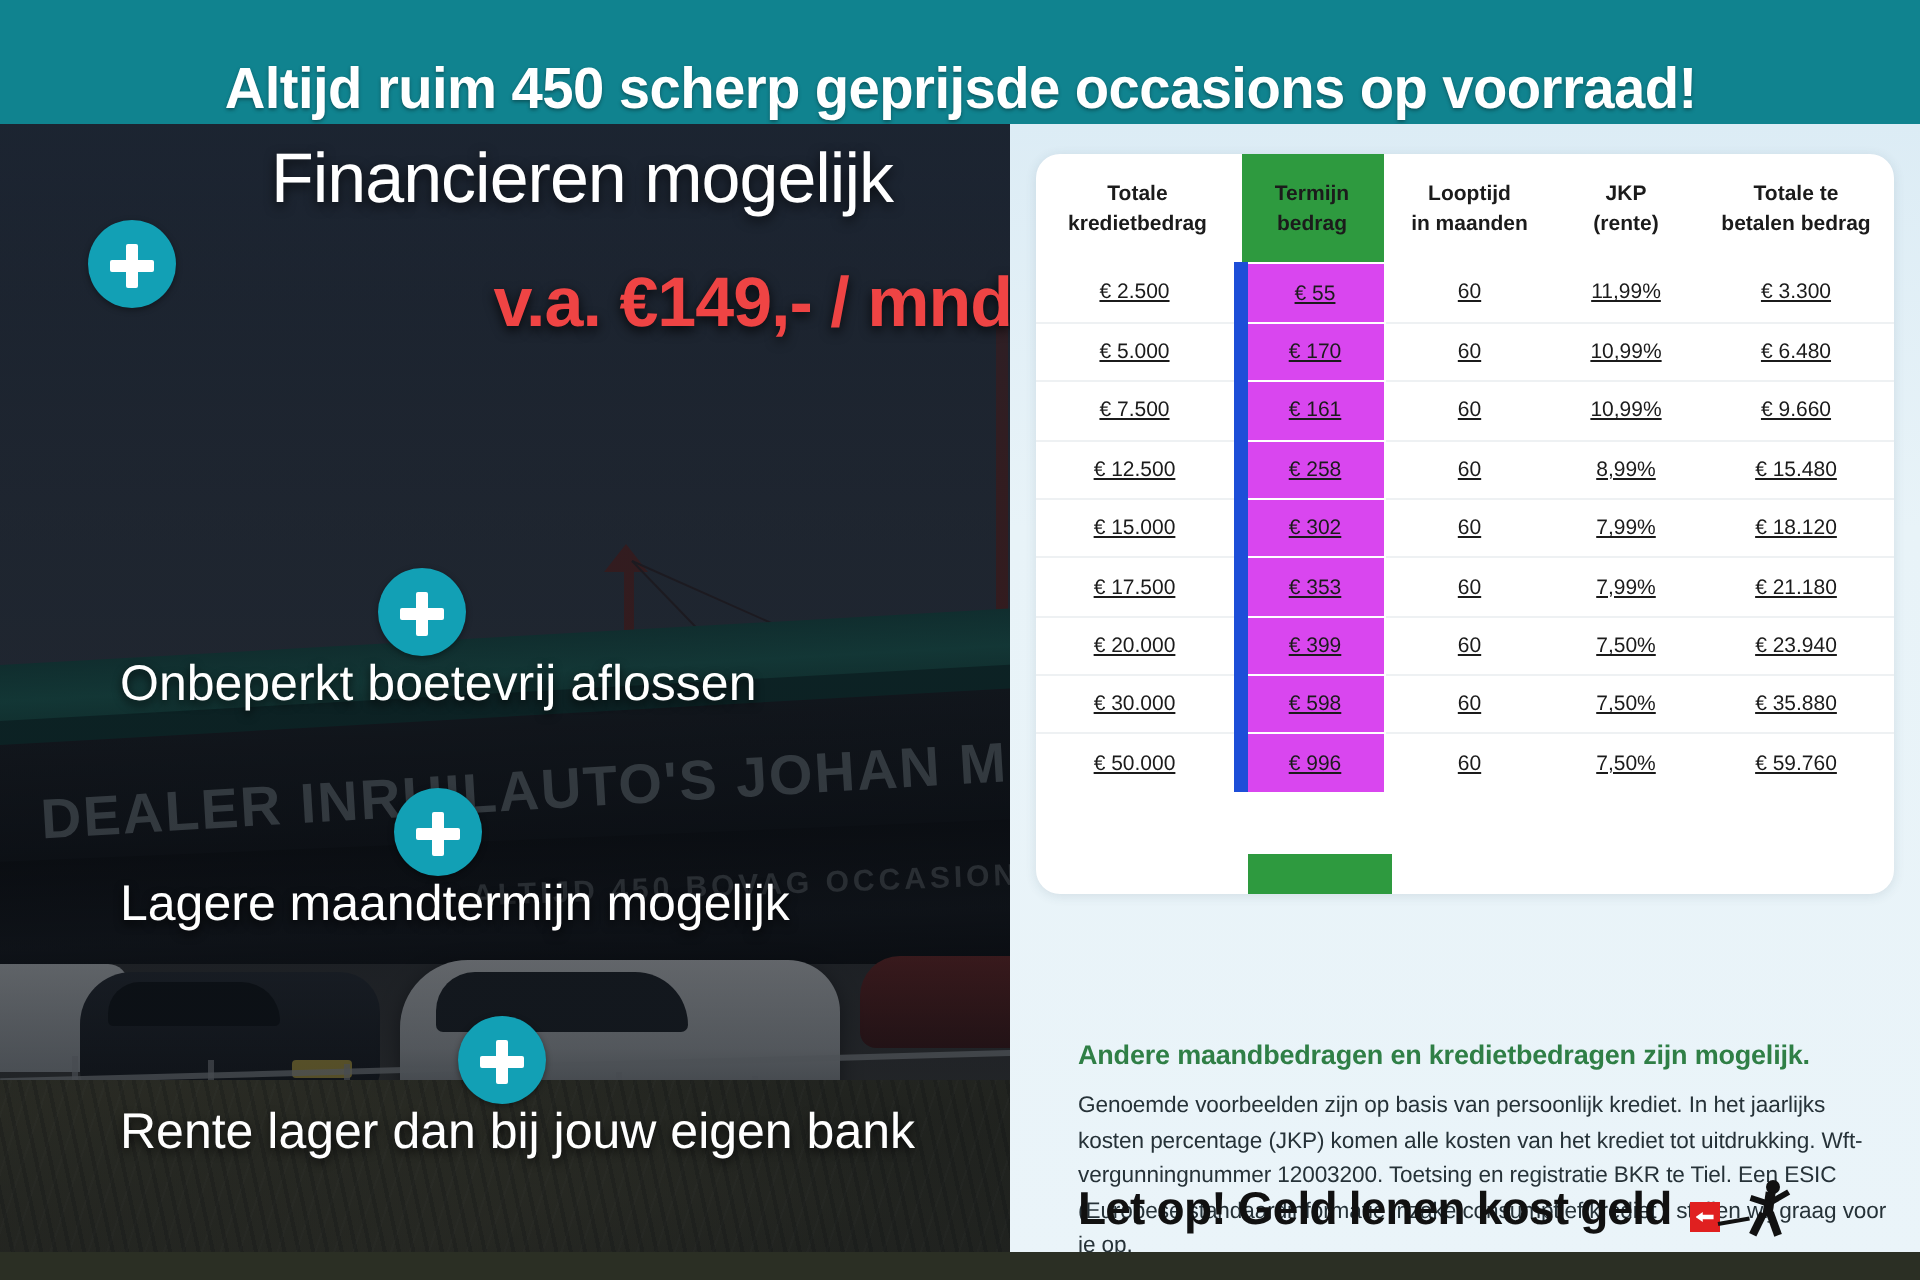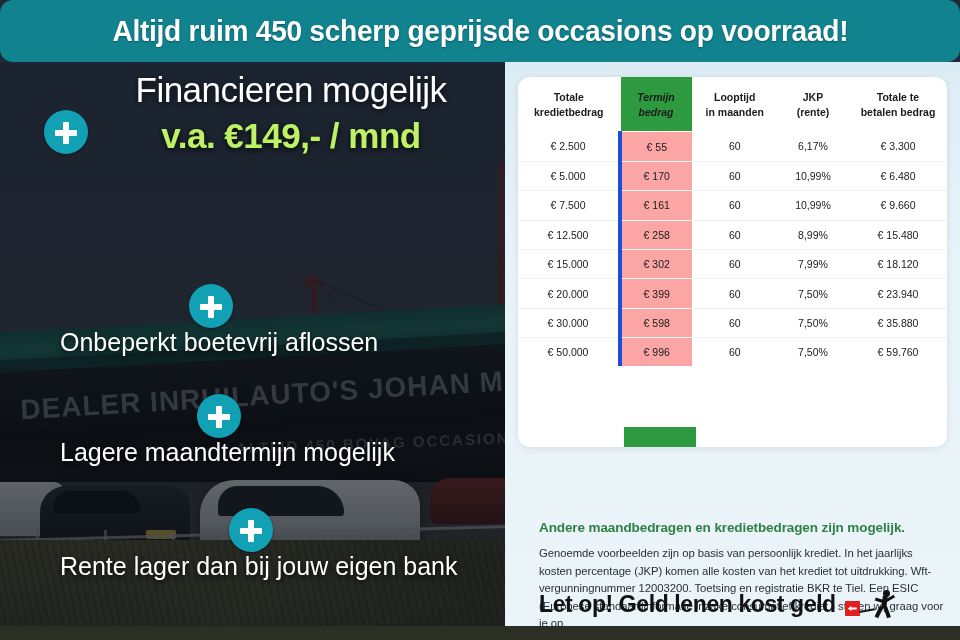--- a/index.html
+++ b/index.html
@@ -9,21 +9,21 @@
     font-family:"Liberation Sans", sans-serif;
     background:#1e2a38;
     position:relative;
   }
   .stage { position:relative; width:960px; height:640px; overflow:hidden; background:#1e2a38; }
 
   
   .banner {
     position:absolute; left:0; top:0; width:960px; height:62px;
     background:#10838f;
-    display:flex; align-items:center; justify-content:center;border-radius:13px;
+    display:flex; align-items:flex-end; justify-content:center;
   }
   .banner-text {
     color:#ffffff;
     font-family:"Liberation Sans", sans-serif;
     font-weight:bold;
     font-size:29px;
     letter-spacing:-0.3px;
     white-space:nowrap;
     text-shadow:0 1px 2px rgba(0,0,0,.35);
     transform:scaleX(0.97);
@@ -164,22 +164,22 @@
     margin-left:16px; color:#ffffff; font-size:25px;
     text-shadow:0 2px 5px rgba(0,0,0,.75);
     white-space:nowrap;
   }
   .headline-wrap { position:absolute; left:76px; top:8px; width:430px; }
   .headline-1 {
     color:#fff; font-size:35px; text-align:center; white-space:nowrap;
     text-shadow:0 2px 6px rgba(0,0,0,.7); letter-spacing:-0.5px;
   }
   .headline-2 {
-    color:#bef264; font-size:35px; font-weight:bold; text-align:center;
-    white-space:nowrap; margin-top:6px;
+    color:#ef4444; font-size:35px; font-weight:bold; text-align:right;
+    white-space:nowrap; margin-top:22px;
     text-shadow:0 2px 6px rgba(0,0,0,.8); letter-spacing:-0.5px;
   }
 
   
   .right-panel {
     position:absolute; left:505px; top:62px; width:455px; height:578px;
     background:linear-gradient(180deg,#dcecf5 0%, #e8f3f8 35%, #eaf4f9 100%);
     overflow:hidden;
   }
   .table-card {
@@ -190,34 +190,34 @@
   }
   table.rates { width:100%; border-collapse:collapse; table-layout:fixed; }
   table.rates th, table.rates td {
     text-align:center; font-size:10.5px; color:#1b1b1b;
     font-family:"Liberation Sans", sans-serif;
   }
   table.rates th {
     font-weight:bold; padding:13px 2px 11px; line-height:1.45; font-size:10.5px;
   }
   table.rates td { padding:8.2px 2px; }
-  table.rates tbody tr td { border-top:1px solid #eef1f3; }
+  table.rates tbody tr td { border-top:1px solid #eef1f3;text-decoration:underline; }
   table.rates tbody tr:first-child td { border-top:none; }
   col.c1 { width:102px; }
   col.c2 { width:72px; }
   col.c3 { width:85px; }
   col.c4 { width:72px; }
   col.c5 { width:98px; }
   .green-head {
     background:#2e9a3f; color:#ffffff;
-    border:1px solid #ffffff; border-top:none;font-style:italic;
+    border:1px solid #ffffff; border-top:none;
   }
   .green-cell {
-    background:#fca5a5; color:#ffffff;
-    border-left:4px solid #1d4ed8; border-right:1px solid #ffffff;
+    background:#d946ef; color:#ffffff;
+    border-left:7px solid #1d4ed8; border-right:1px solid #ffffff;
     border-top:1px solid #ffffff !important;
   }
   .green-tail {
     position:absolute; left:105px; top:350px; width:74px; height:34px;
     background:#2e9a3f; border-left:1px solid #fff; border-right:1px solid #fff;
   }
 
   
   .notes { position:absolute; left:34px; top:418px; width:405px;margin-top:40px; }
   .notes-title {
@@ -385,21 +385,21 @@
               <span>Totale te</span><br>
               <span>betalen bedrag</span>
             </th>
           </tr>
         </thead>
         <tbody>
           <tr>
             <td>€ 2.500</td>
             <td class="green-cell">€ 55</td>
             <td>60</td>
-            <td>6,17%</td>
+            <td>11,99%</td>
             <td>€ 3.300</td>
           </tr>
           <tr>
             <td>€ 5.000</td>
             <td class="green-cell">€ 170</td>
             <td>60</td>
             <td>10,99%</td>
             <td>€ 6.480</td>
           </tr>
           <tr>
@@ -415,20 +415,27 @@
             <td>60</td>
             <td>8,99%</td>
             <td>€ 15.480</td>
           </tr>
           <tr>
             <td>€ 15.000</td>
             <td class="green-cell">€ 302</td>
             <td>60</td>
             <td>7,99%</td>
             <td>€ 18.120</td>
+          </tr>
+          <tr>
+            <td>€ 17.500</td>
+            <td class="green-cell">€ 353</td>
+            <td>60</td>
+            <td>7,99%</td>
+            <td>€ 21.180</td>
           </tr>
           <tr>
             <td>€ 20.000</td>
             <td class="green-cell">€ 399</td>
             <td>60</td>
             <td>7,50%</td>
             <td>€ 23.940</td>
           </tr>
           <tr>
             <td>€ 30.000</td>

